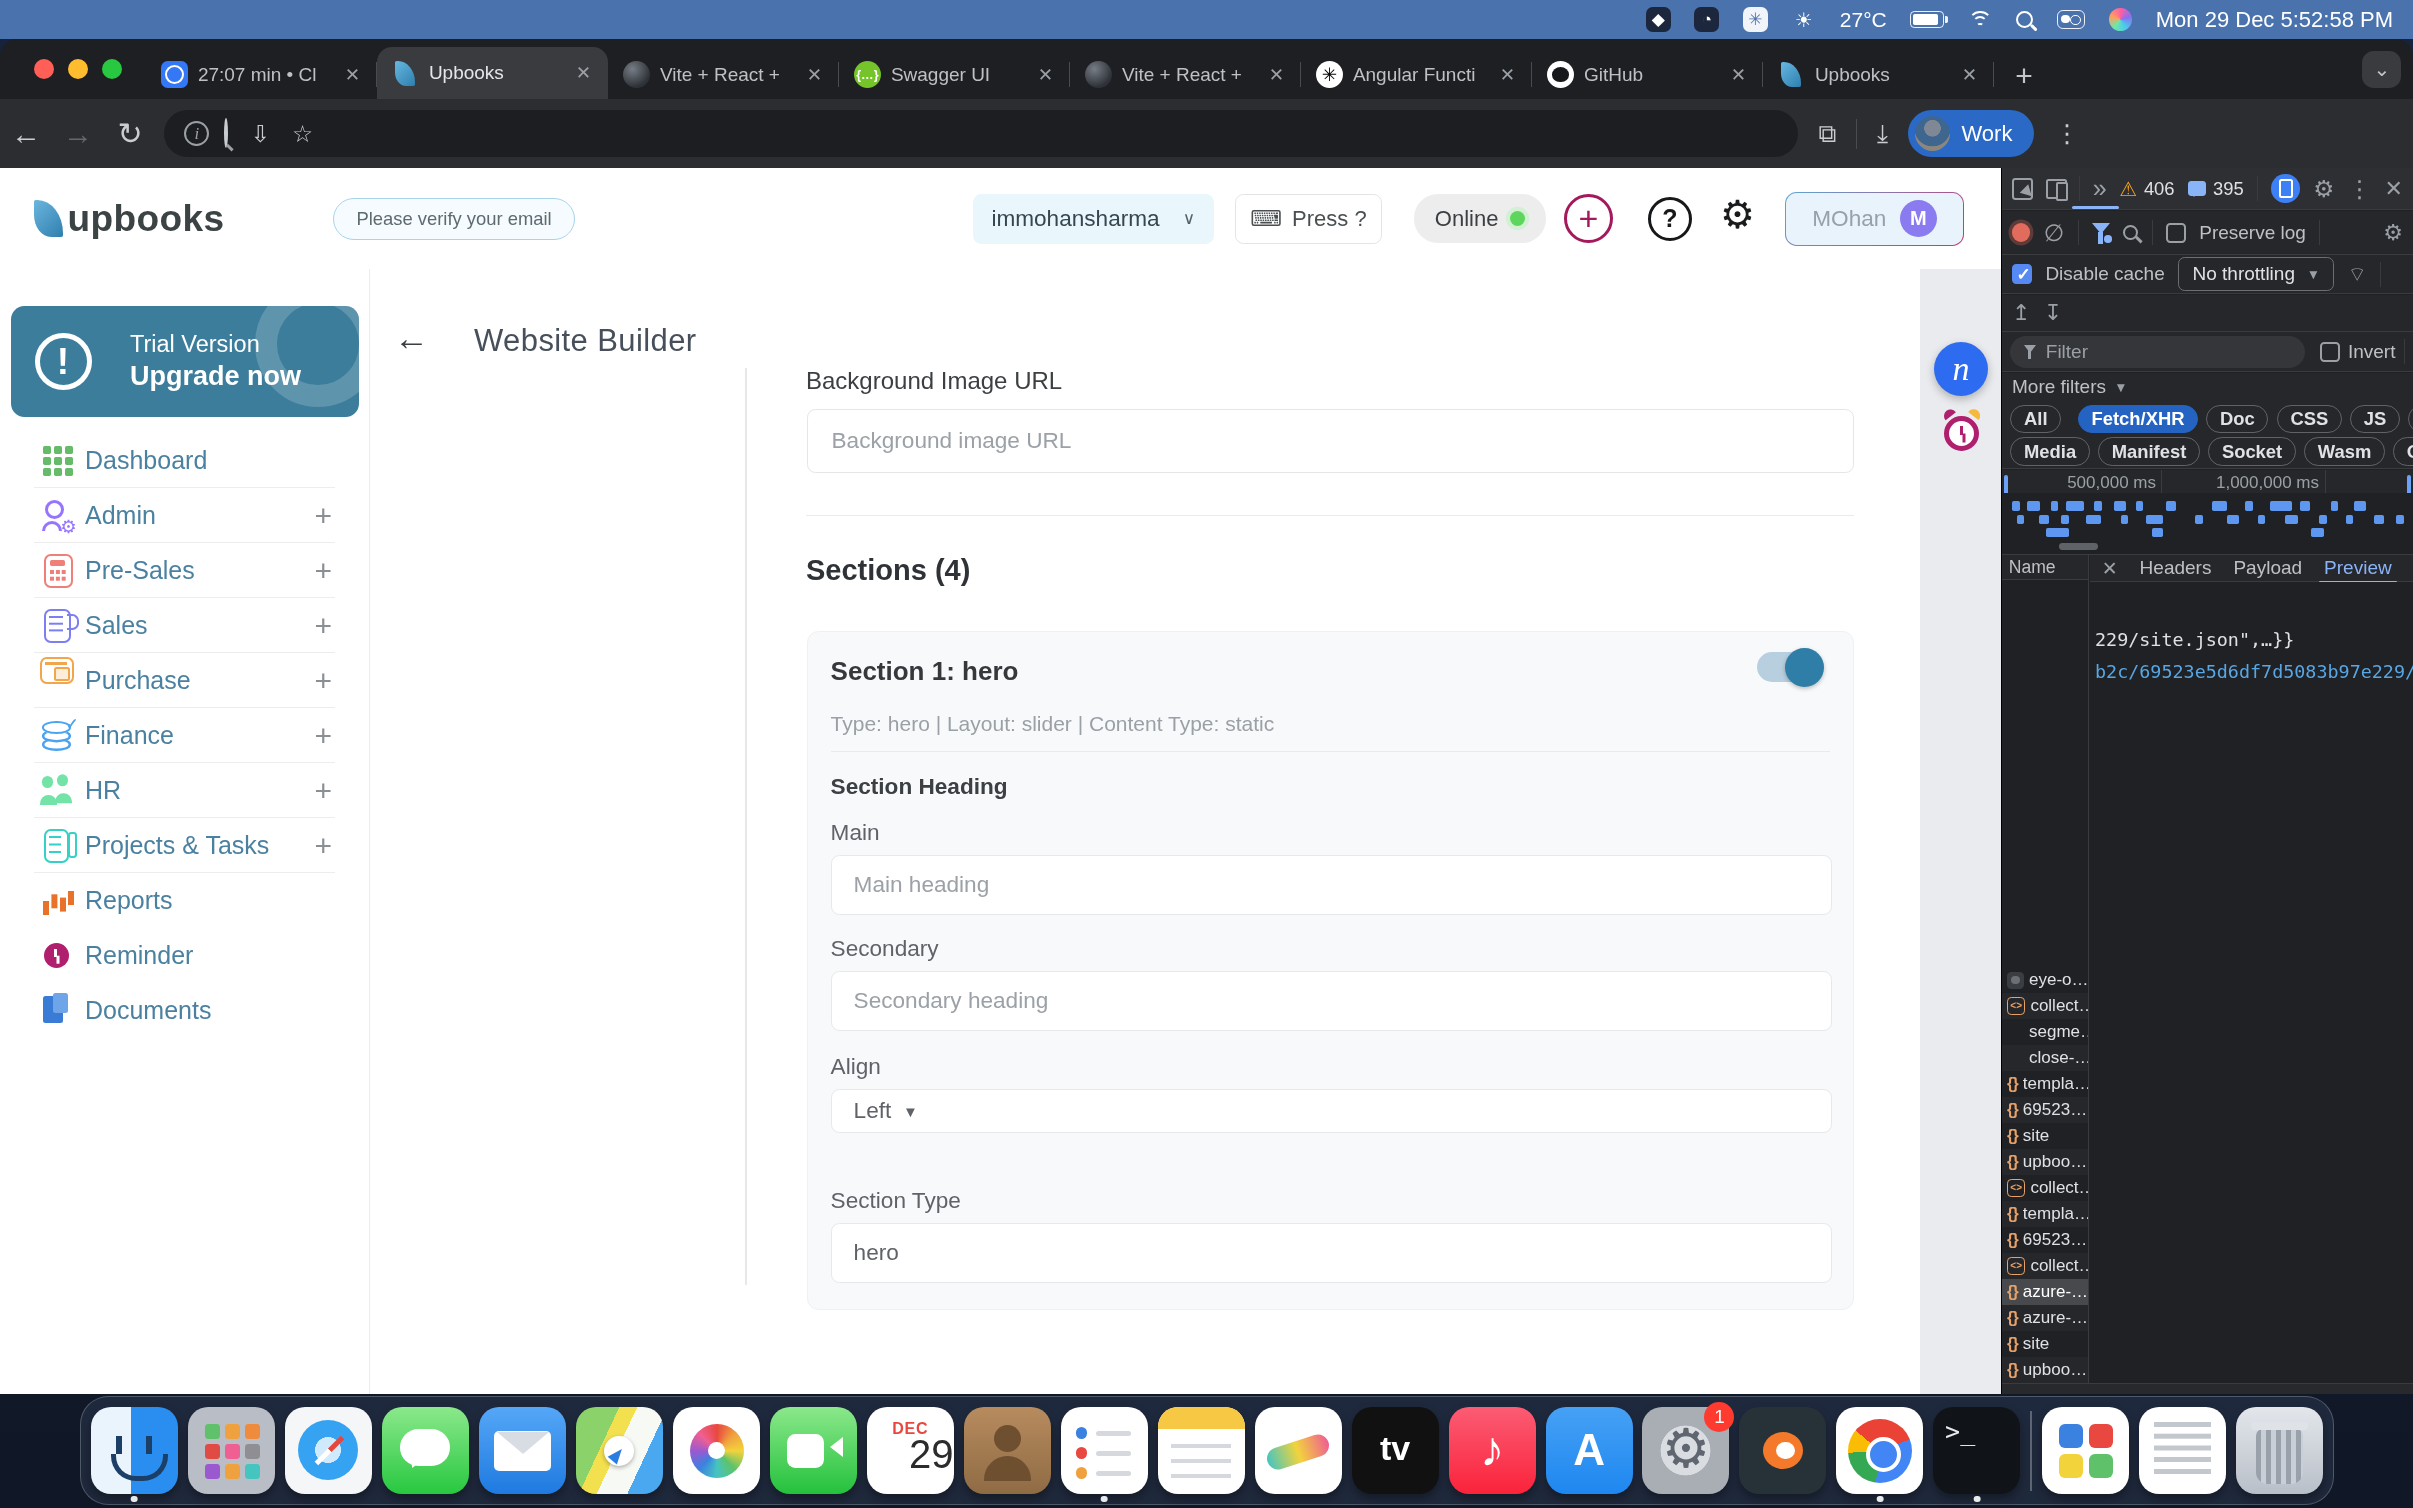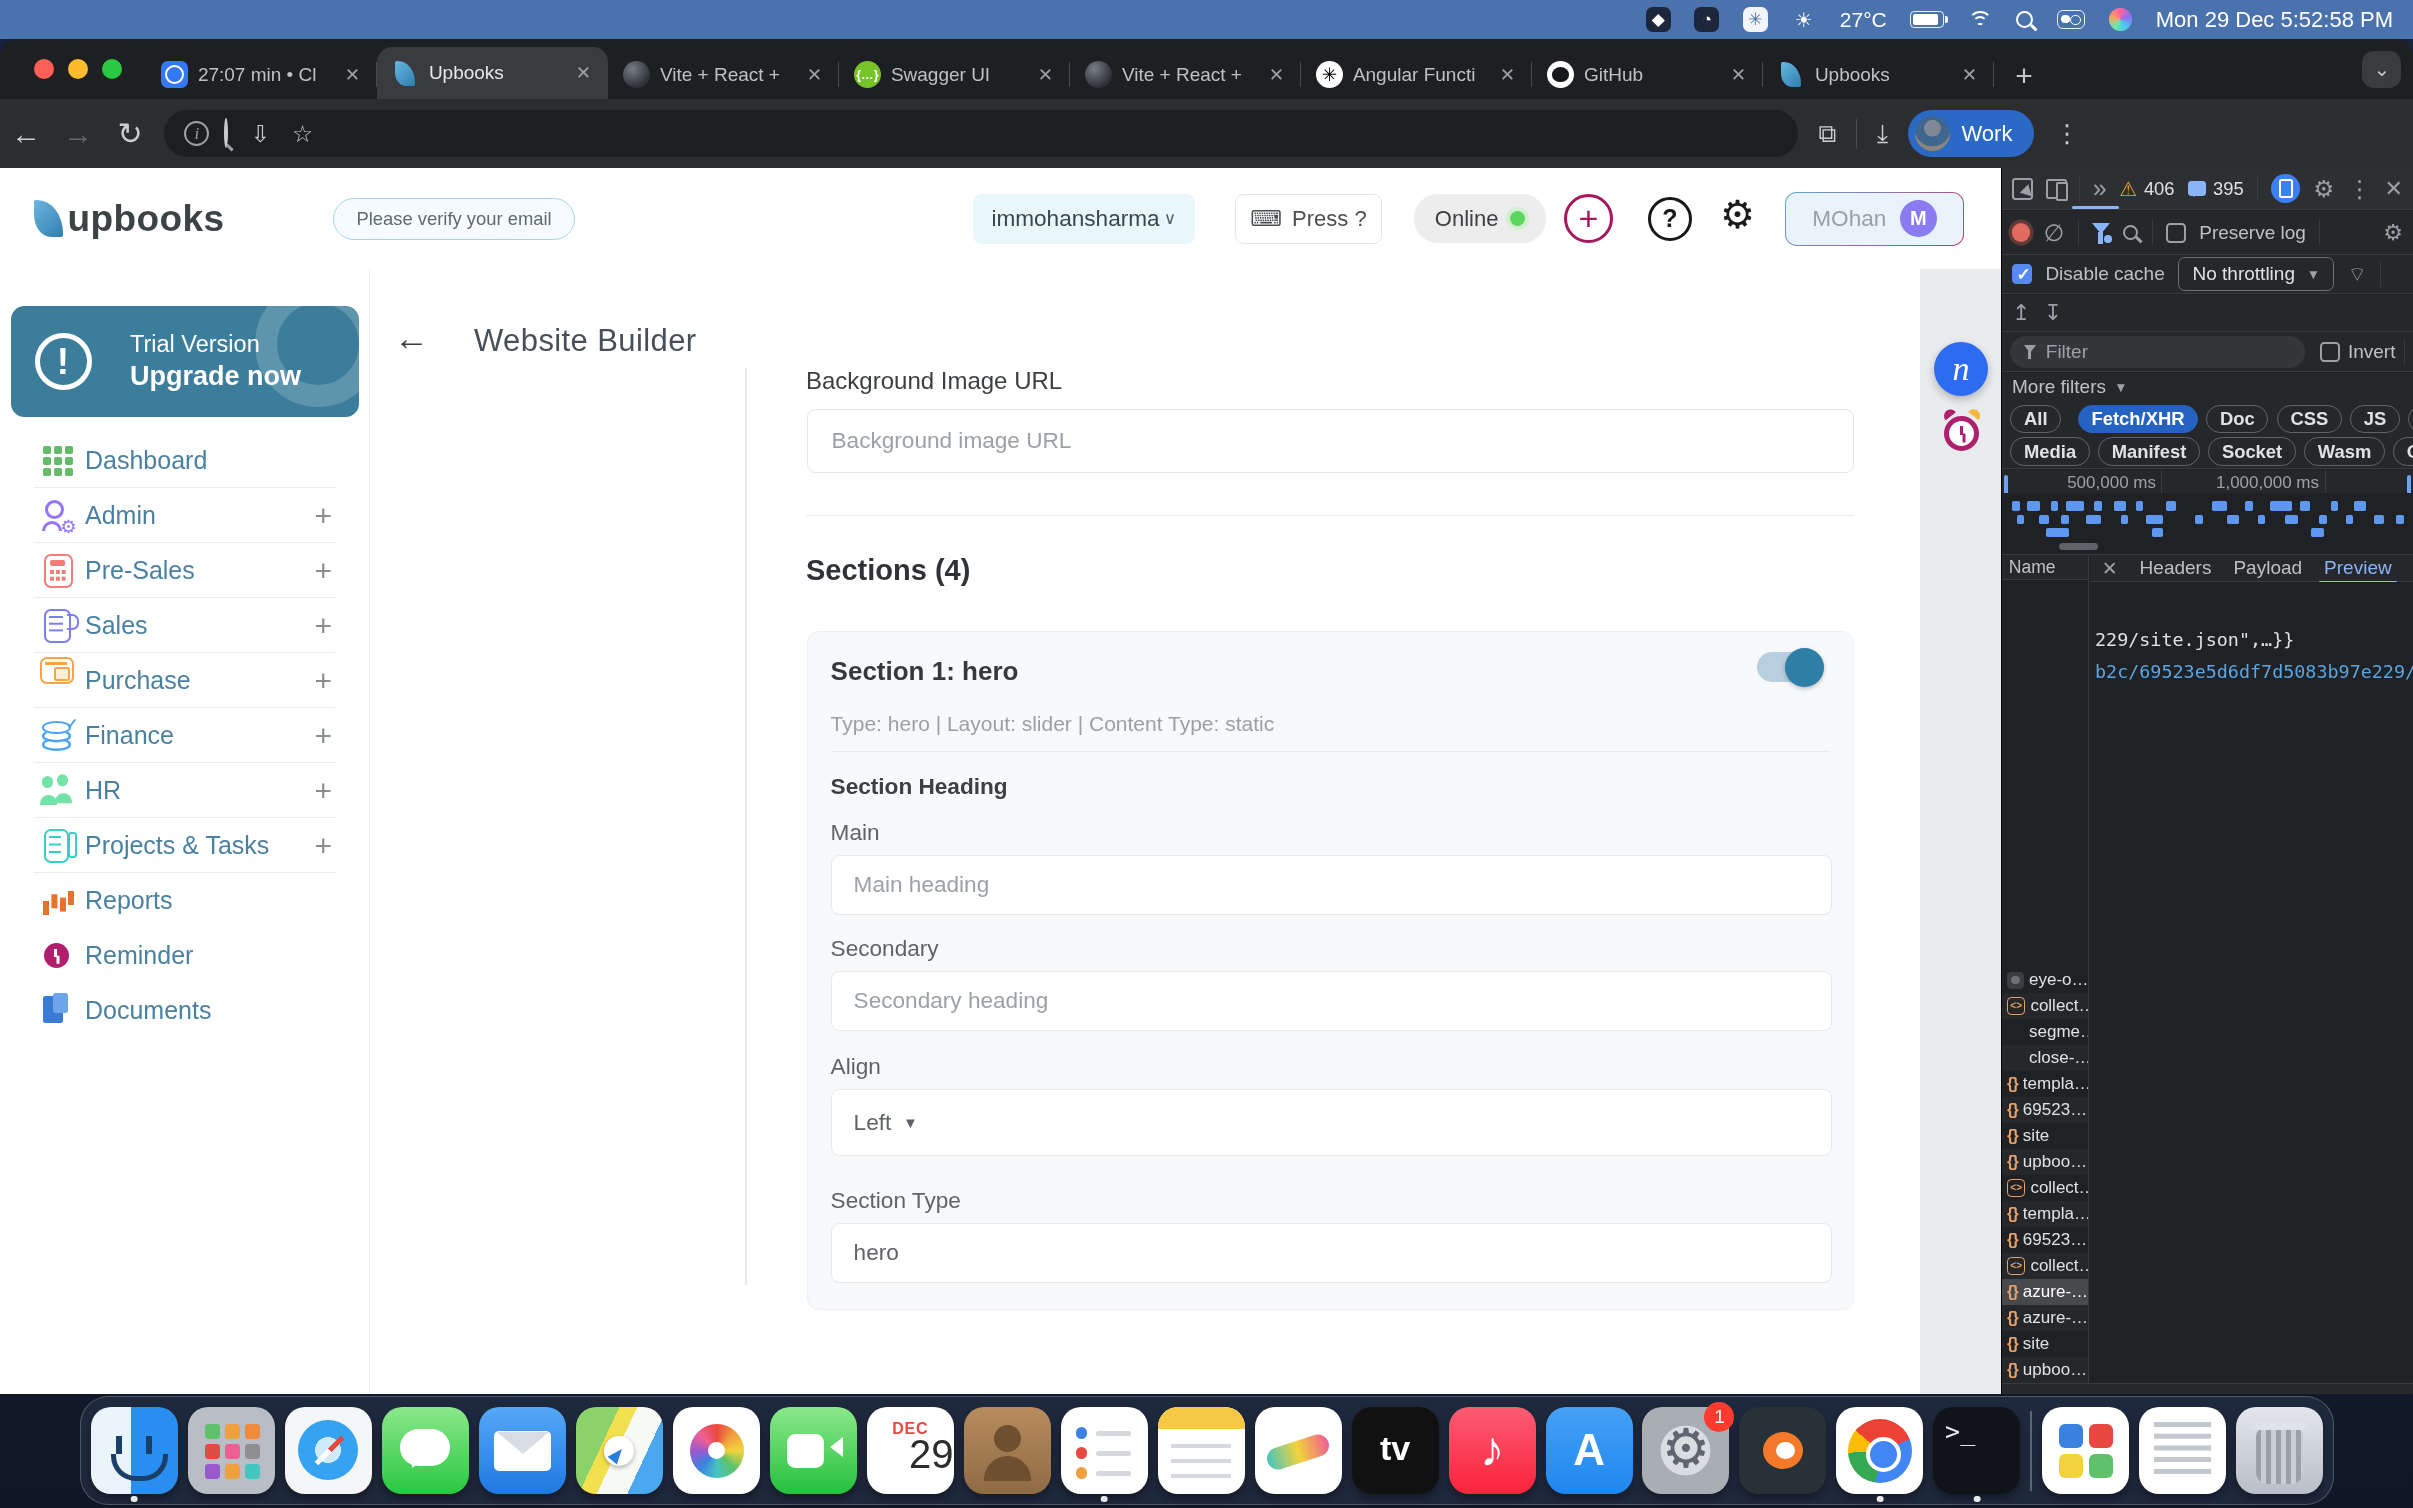--- a/index.html
+++ b/index.html
@@ -70,21 +70,21 @@
   .profile-pill { height:47px; border-radius:23.5px; background:#2a69c5; display:flex; align-items:center; gap:11.7px; padding:0 22px 0 6.7px; color:#fff; font-size:22px; }
   .avatar-photo { width:35px; height:35px; border-radius:50%; background:radial-gradient(circle at 50% 35%,#7f8894 28%,#3f668f 30% 62%,#8c867c 64%); }
 
   
   .appview { position:absolute; left:0; top:129px; width:2001px; height:1226px; background:#fff; overflow:hidden; }
   .appheader { position:absolute; left:0; top:0; width:100%; height:101px; background:#fff; display:flex; align-items:center; }
   .logo { display:flex; align-items:center; gap:5px; margin-left:34px; }
   .logo-leaf { width:28.5px; height:37px; background:linear-gradient(135deg,#6cb6df,#2f7fae); border-radius:1.7px 90% 1.7px 60%; }
   .logo-text { font-size:37px; font-weight:600; color:#3b4345; letter-spacing:0.4px; }
   .verify-badge { margin-left:109px; height:42px; border:1.7px solid #a8d4ea; border-radius:22px; background:#f5fbfe; color:#5d6b70; font-size:18.4px; display:flex; align-items:center; padding:0 22px; }
-  .account-chip { position:absolute; left:973px; height:50px; border-radius:8.4px; background:#e9f6fc; display:flex; align-items:center; gap:4px; padding:0 18.4px; font-size:22.6px; color:#37474f; }
+  .account-chip { position:absolute; left:973px; height:50px; border-radius:8.4px; background:#e9f6fc; display:flex; align-items:center; gap:23px; padding:0 18.4px; font-size:22.6px; color:#37474f; }
   .caret { font-size:17px; color:#546067; }
   .press-btn { position:absolute; left:1235px; width:147px; height:50px; border:1.7px solid #e2e4e6; border-radius:8.4px; background:#fff; display:flex; align-items:center; justify-content:center; gap:10px; font-size:22px; color:#4a4f52; }
   .online-pill { position:absolute; left:1414px; width:132px; height:49px; border-radius:24px; background:#ededee; display:flex; align-items:center; justify-content:center; gap:11.7px; font-size:22px; color:#3c4043; }
   .online-dot { width:15px; height:15px; border-radius:50%; background:#5ed65e; box-shadow:0 0 0 4.2px #d4f0d4; }
   .add-btn { position:absolute; left:1564px; width:49px; height:49px; border:3.4px solid #a3195b; border-radius:50%; color:#a3195b; font-size:34px; display:flex; align-items:center; justify-content:center; font-weight:300; }
   .help-btn { position:absolute; left:1648px; width:44px; height:44px; border:3.4px solid #17181a; border-radius:50%; color:#17181a; font-size:25px; font-weight:bold; display:flex; align-items:center; justify-content:center; }
   .gear-btn { position:absolute; left:1720px; font-size:39px; color:#1a1b1c; top:23.5px; }
   .user-chip { position:absolute; left:1785px; width:179px; height:54px; border-radius:11.7px; border:1.7px solid transparent; background:linear-gradient(#e8f3fb,#e8f3fb) padding-box, linear-gradient(135deg,#5fa6d2,#c23a76) border-box; display:flex; align-items:center; justify-content:center; gap:13.4px; font-size:22.6px; color:#97a1a8; }
   .user-avatar { width:37px; height:37px; border-radius:50%; background:#8a7bf0; color:#fff; font-size:20px; font-weight:bold; display:flex; align-items:center; justify-content:center; }
 
@@ -141,21 +141,21 @@
   .section-card { position:absolute; left:437px; top:362px; width:1047px; height:679px; background:#f8f9fb; border:0.8px solid #eef0f3; border-radius:11.7px; }
   .sc-title { position:absolute; left:22.6px; top:23.5px; font-size:26px; font-weight:bold; color:#36393c; }
   .toggle { position:absolute; right:34px; top:20px; width:62px; height:30px; border-radius:15px; background:#b8cfdf; }
   .toggle .knob { position:absolute; right:-5px; top:-4.2px; width:39px; height:39px; border-radius:50%; background:#2e7ea8; box-shadow:0 1.7px 4.2px rgba(0,0,0,.25); }
   .sc-meta { position:absolute; left:22.6px; top:80px; font-size:21px; color:#9aa0a5; }
   .sc-div { position:absolute; left:22.6px; right:22.6px; top:119px; height:0.8px; background:#e9eaec; }
   .sc-sub { position:absolute; left:22.6px; top:142px; font-size:22.6px; font-weight:bold; color:#3c4043; }
   .sc-label { position:absolute; left:22.6px; font-size:22.6px; color:#5f6368; }
   .sc-input { position:absolute; left:22.6px; width:1001px; height:60px; border:1.7px solid #e6e8ea; border-radius:8.4px; background:#fff; font-size:22.6px; color:#5f6368; padding:0 22px; font-family:"Liberation Sans",sans-serif; outline:none; }
   .sc-input::placeholder { color:#9ba1a6; }
-  .sc-select { position:absolute; left:22.6px; width:1001px; height:67px; border:1.7px solid #e6e8ea; border-radius:8.4px; background:#fff; display:flex; align-items:center; padding:0 22px; gap:11.7px; font-size:22.6px; color:#5f6368; }
+  .sc-select { position:absolute; left:22.6px; width:1001px; height:44px; border:1.7px solid #e6e8ea; border-radius:8.4px; background:#fff; display:flex; align-items:center; padding:0 22px; gap:11.7px; font-size:22.6px; color:#5f6368; }
   .sc-select .sel-caret { font-size:15px; color:#5f6368; }
   .gray-strip { position:absolute; left:1920px; top:101px; width:81px; height:1125px; background:#e9ebee; }
   .float-n { position:absolute; left:1934px; top:174px; width:54px; height:54px; border-radius:50%; background:#2d6cf0; color:#fff; display:flex; align-items:center; justify-content:center; font-family:"Liberation Serif",serif; font-style:italic; font-size:34px; box-shadow:0 3.4px 8.4px rgba(0,0,0,.25); z-index:5; }
   .float-alarm { position:absolute; left:1939px; top:240px; width:47px; height:47px; z-index:5; }
   .alarm-body { position:absolute; left:5px; top:8.4px; width:35px; height:35px; border-radius:50%; border:5px solid #b01e6e; background:#fff; }
   .alarm-body::after { content:""; position:absolute; left:11px; top:4.2px; width:3.4px; height:9.2px; background:#b01e6e; box-shadow:2.5px 7.5px #b01e6e; }
   .float-alarm::before, .float-alarm::after { content:""; position:absolute; top:1.7px; width:13.4px; height:6.7px; border-radius:6.7px 6.7px 0 0; background:#b01e6e; }
   .float-alarm::before { left:3.4px; transform:rotate(-38deg); }
   .float-alarm::after { right:3.4px; transform:rotate(38deg); background:#f5b840; }
 

